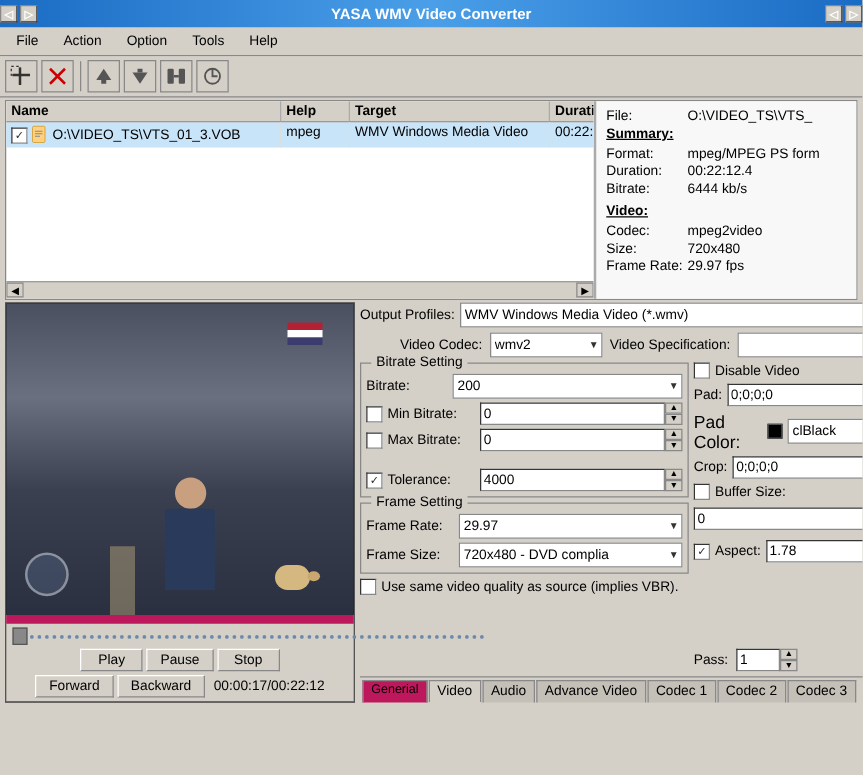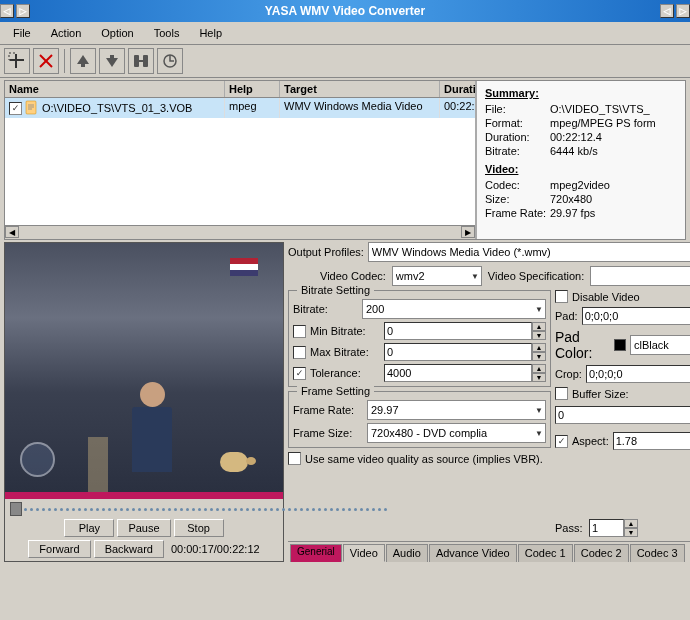--- a/index.html
+++ b/index.html
@@ -315,25 +315,25 @@
     </div>
 
     <div style="margin-top: auto; height: 14px; background: #d4d0c8; border-top: 1px solid #888; display: flex;">
       <div style="width: 14px; height: 12px; background: #d4d0c8; border: 1px solid #888; display:flex; align-items:center; justify-content:center; font-size:8px; cursor:pointer;">◀</div>
       <div style="flex:1; background: #d4d0c8;"></div>
       <div style="width: 14px; height: 12px; background: #d4d0c8; border: 1px solid #888; display:flex; align-items:center; justify-content:center; font-size:8px; cursor:pointer;">▶</div>
     </div>
   </div>
 
   <div style="width: 210px; background: #f8f8f8; border-left: 2px solid #aaa; padding: 6px 8px; font-size: 11px; overflow: hidden;">
-    <div style="font-weight: bold; text-decoration: underline; margin-bottom: 4px;">Summary:</div>
     <div style="display: flex; margin-bottom: 2px;">
       <span style="width: 65px;">File:</span>
       <span>O:\VIDEO_TS\VTS_</span>
     </div>
+    <div style="font-weight: bold; text-decoration: underline; margin-bottom: 4px;">Summary:</div>
     <div style="display: flex; margin-bottom: 2px;">
       <span style="width: 65px;">Format:</span>
       <span>mpeg/MPEG PS form</span>
     </div>
     <div style="display: flex; margin-bottom: 2px;">
       <span style="width: 65px;">Duration:</span>
       <span>00:22:12.4</span>
     </div>
     <div style="display: flex; margin-bottom: 6px;">
       <span style="width: 65px;">Bitrate:</span>
@@ -519,21 +519,21 @@
               <span style="font-size:11px; width:70px;">Min Bitrate:</span>
               <div style="display:flex; flex:1;">
                 <input type="text" value="0" style="flex: 1 1 0%; height: 18px; border: 1px inset rgb(136, 136, 136); font-size: 11px; padding: 0px 2px;">
                 <div class="spin-btns">
                   <div class="spin-btn">▲</div>
                   <div class="spin-btn">▼</div>
                 </div>
               </div>
             </div>
 
-            <div style="display:flex; align-items:center; gap:4px; margin-bottom:3px;">
+            <div style="display:flex; align-items:center; gap:4px; margin-bottom:14px;">
               <div class="cb"></div>
               <span style="font-size:11px; width:70px;">Max Bitrate:</span>
               <div style="display:flex; flex:1;">
                 <input type="text" value="0" style="flex: 1 1 0%; height: 18px; border: 1px inset rgb(136, 136, 136); font-size: 11px; padding: 0px 2px;">
                 <div class="spin-btns">
                   <div class="spin-btn">▲</div>
                   <div class="spin-btn">▼</div>
                 </div>
               </div>
             </div>

